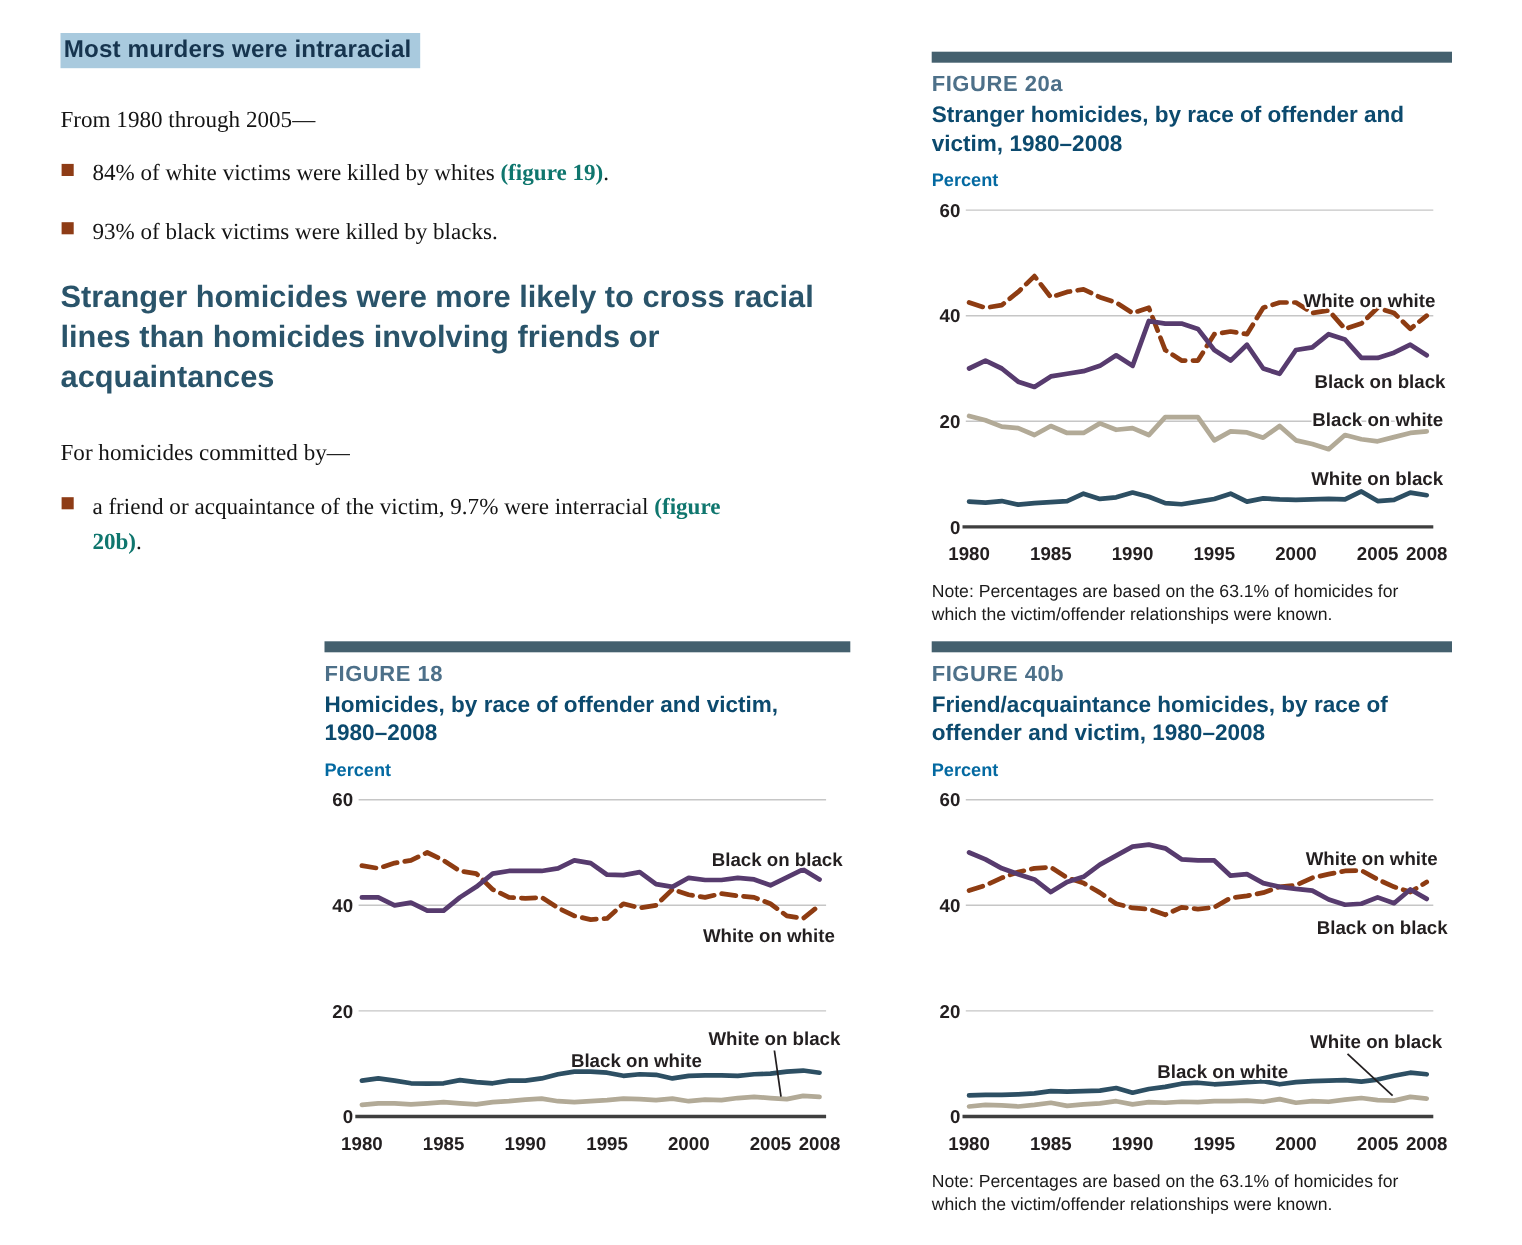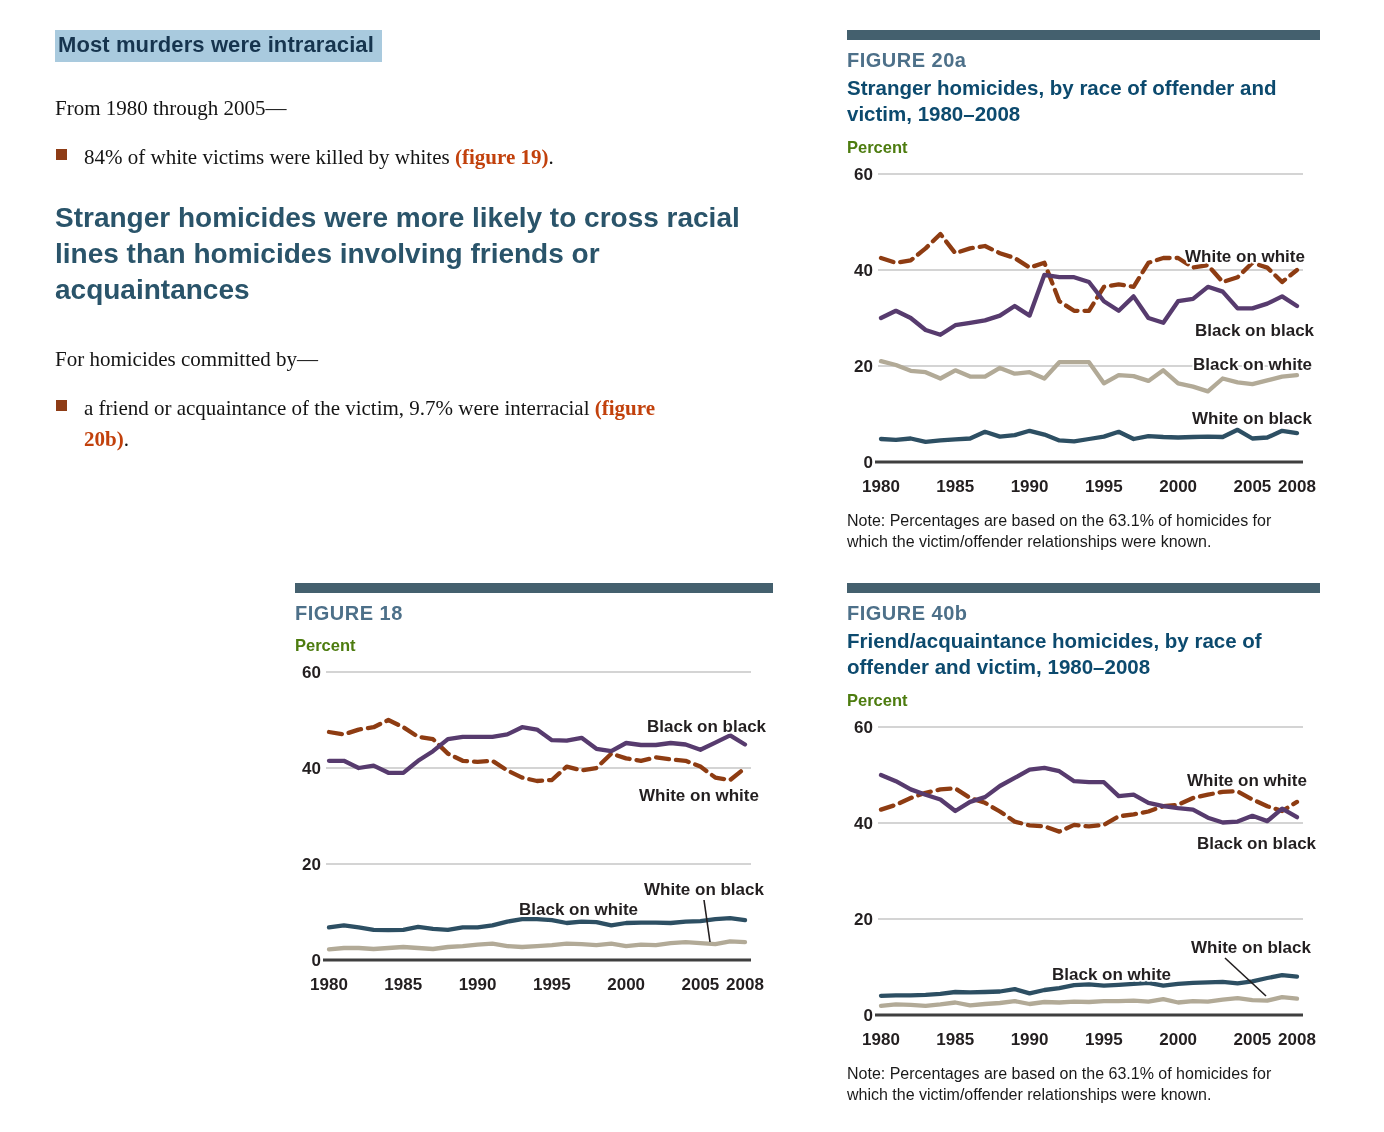--- a/index.html
+++ b/index.html
@@ -10,32 +10,32 @@
   .text-col{position:absolute;left:55px;top:30px;width:712px;}
   .hl{display:inline-block;background:#a9cade;color:#16344e;font-size:22px;font-weight:700;
       padding:2px 8px 4px 3px;letter-spacing:.1px;}
   h1{margin:0;font-size:22px;}
   .serif{font-family:"Liberation Serif",serif;font-size:21px;color:#141414;}
   .p1{margin:34px 0 0 0;}
   .p2{margin:38px 0 0 0;}
   .bullet{display:flex;margin-top:21px;max-width:660px;}
   .sq{flex:0 0 auto;width:11px;height:11px;background:#8e3c16;margin:7px 17px 0 1px;}
   .btext{font-family:"Liberation Serif",serif;font-size:21px;line-height:1.5;max-width:612px;color:#141414;}
-  .ref{color:#c2410c;font-weight:700;text-decoration:none;cursor:pointer;}
+  .ref{color:#0f766e;font-weight:700;text-decoration:none;cursor:pointer;}
   .subhead{margin:26px 0 0 0;font-size:28px;font-weight:700;color:#2a546a;line-height:1.3;max-width:712px;}
 
   
   .figure{position:absolute;width:478px;}
-  #fig20a{left:847px;top:30px;}
+  #fig20a{left:847px;top:47px;}
   #fig19{left:295px;top:583px;}
   #fig20b{left:847px;top:583px;}
   .bar{height:10px;background:#44606e;}
   .flabel{margin-top:9px;font-size:20px;font-weight:700;color:#4d7089;letter-spacing:.5px;}
   .ftitle{margin:3px 0 0 0;font-size:20.5px;font-weight:700;color:#0c4a6e;line-height:1.26;max-width:462px;}
-  .ylab{margin-top:11px;font-size:16.5px;font-weight:700;color:#4d7c0f;}
+  .ylab{margin-top:11px;font-size:16.5px;font-weight:700;color:#0369a1;}
   .chart{margin-top:5px;}
   .note{margin-top:2px;font-size:16px;line-height:1.33;max-width:468px;color:#1a1a1a;}
 
   svg text.tick{font-family:"Liberation Sans",sans-serif;font-size:17px;font-weight:600;fill:#231f20;}
   svg text.ann{font-family:"Liberation Sans",sans-serif;font-size:17px;font-weight:700;fill:#231f20;
                paint-order:stroke;stroke:#ffffff;stroke-width:3.5px;stroke-linejoin:round;}
 </style>
 </head>
 <body>
 
@@ -44,20 +44,24 @@
   <section class="text-col">
     <h1><span class="hl">Most murders were intraracial</span></h1>
 
     <p class="serif p1">From 1980 through 2005—</p>
 
     <div class="bullet">
       <span class="sq"></span>
       <span class="btext"><span>84% of white victims were killed by whites </span><a class="ref">(figure 19)</a><span>.</span></span>
     </div>
 
+    <div class="bullet">
+      <span class="sq"></span>
+      <span class="btext">93% of black victims were killed by blacks.</span>
+    </div>
 
     <h2 class="subhead">Stranger homicides were more likely to cross racial lines than homicides involving friends or acquaintances</h2>
 
     <p class="serif p2">For homicides committed by—</p>
 
 
     <div class="bullet">
       <span class="sq"></span>
       <span class="btext"><span>a friend or acquaintance of the victim, 9.7% were interracial </span><a class="ref">(figure 20b)</a><span>.</span></span>
     </div>
@@ -92,20 +96,21 @@
           <text x="348" y="174" class="ann">Black on black</text>
           <text x="346" y="208" class="ann">Black on white</text>
           <text x="345" y="262" class="ann">White on black</text>
         </svg></div>
     <div class="note">Note: Percentages are based on the 63.1% of homicides for which the victim/offender relationships were known.</div>
   </section>
 
   <section class="figure" id="fig19">
     <div class="bar"></div>
     <div class="flabel">FIGURE 18</div>
+    <h2 class="ftitle">Homicides, by race of offender and victim, 1980–2008</h2>
     <div class="ylab">Percent</div>
     <div class="chart"><svg width="478" height="342" viewBox="0 0 478 342">
           <line x1="31" y1="12" x2="456" y2="12" stroke="#c6c6c6" stroke-width="1.3"></line>
           <text x="26" y="18" text-anchor="end" class="tick">60</text>
           <line x1="31" y1="108" x2="456" y2="108" stroke="#c6c6c6" stroke-width="1.3"></line>
           <text x="26" y="114" text-anchor="end" class="tick">40</text>
           <line x1="31" y1="204" x2="456" y2="204" stroke="#c6c6c6" stroke-width="1.3"></line>
           <text x="26" y="210" text-anchor="end" class="tick">20</text>
           <text x="26" y="306" text-anchor="end" class="tick">0</text>
           <line x1="28" y1="300" x2="456" y2="300" stroke="#3f3f3f" stroke-width="3"></line>

